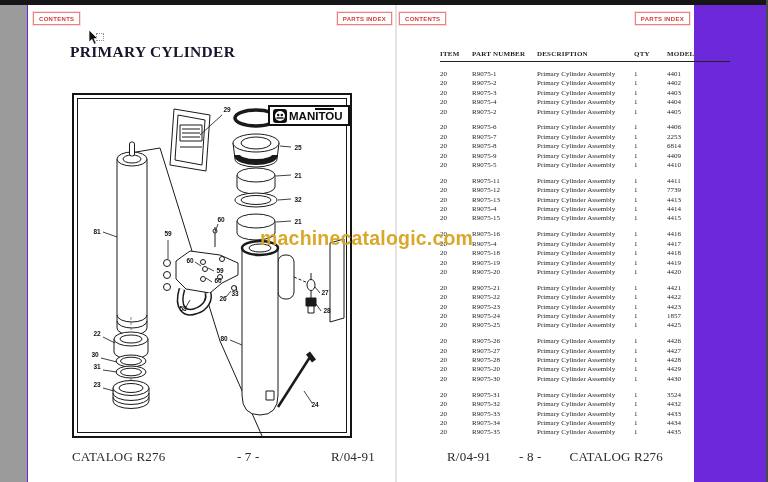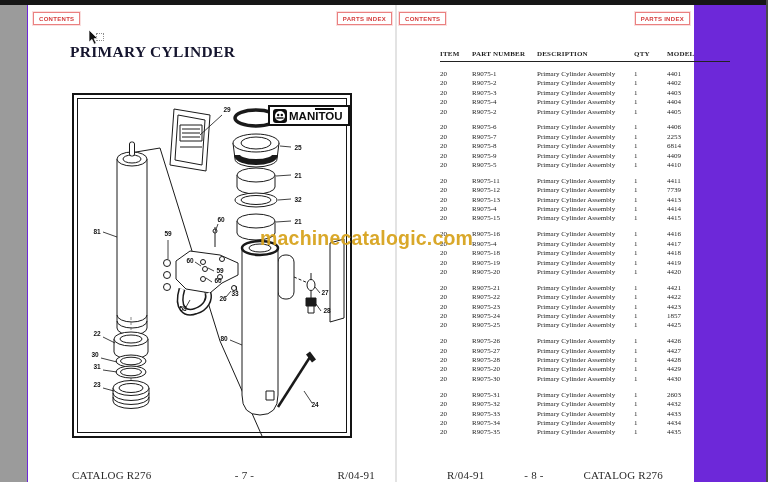--- a/index.html
+++ b/index.html
@@ -31,21 +31,21 @@
   .leader{stroke:#111;stroke-width:.8;}
 
   .logo{position:absolute;left:240px;top:76px;width:82px;height:21px;background:#fff;
     border:2px solid #111;display:flex;align-items:center;gap:2px;padding:0 3px;z-index:4;margin-top:24px;}
   .logo-icon{width:14px;height:14px;display:block;}
   .logo-text{font-family:"Liberation Sans",sans-serif;font-weight:bold;font-size:11.5px;
     color:#0c0c0c;letter-spacing:0;white-space:nowrap;}
   .logo-text .obar{border-top:2px solid #0c0c0c;padding-top:0;}
 
   .pfooter{position:absolute;top:444px;display:flex;justify-content:space-between;
-    font-size:11px;color:#2a2a2a;letter-spacing:.2px;margin-top:20px;}
+    font-size:13px;color:#2a2a2a;letter-spacing:.2px;}
   .pfooter.fl{left:44px;right:20px;}
   .pfooter.fr{left:50px;right:31px;}
 
   .ptable{position:absolute;left:43px;top:45px;font-size:7px;color:#1f1f1f;}
   .phead{display:grid;grid-template-columns:32px 65px 97px 33px 60px;font-weight:bold;
     width:290px;border-bottom:1px solid #222;padding-bottom:3px;letter-spacing:.2px;}
   .tbody{margin-top:8px;}
   .trow{display:grid;grid-template-columns:32px 65px 97px 33px 60px;line-height:9.4px;height:9.4px;}
   .trow.gap{margin-top:6.5px;}
 
@@ -444,21 +444,21 @@
             <span>R9075-30</span>
             <span>Primary Cylinder Assembly</span>
             <span>1</span>
             <span>4430</span>
           </div>
           <div class="trow gap">
             <span>20</span>
             <span>R9075-31</span>
             <span>Primary Cylinder Assembly</span>
             <span>1</span>
-            <span>2603</span>
+            <span>3524</span>
           </div>
           <div class="trow">
             <span>20</span>
             <span>R9075-32</span>
             <span>Primary Cylinder Assembly</span>
             <span>1</span>
             <span>4432</span>
           </div>
           <div class="trow">
             <span>20</span>

